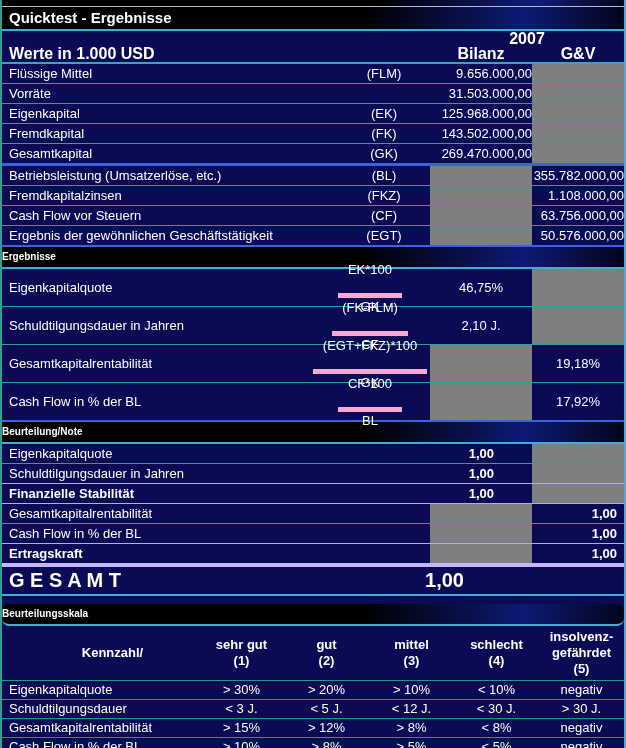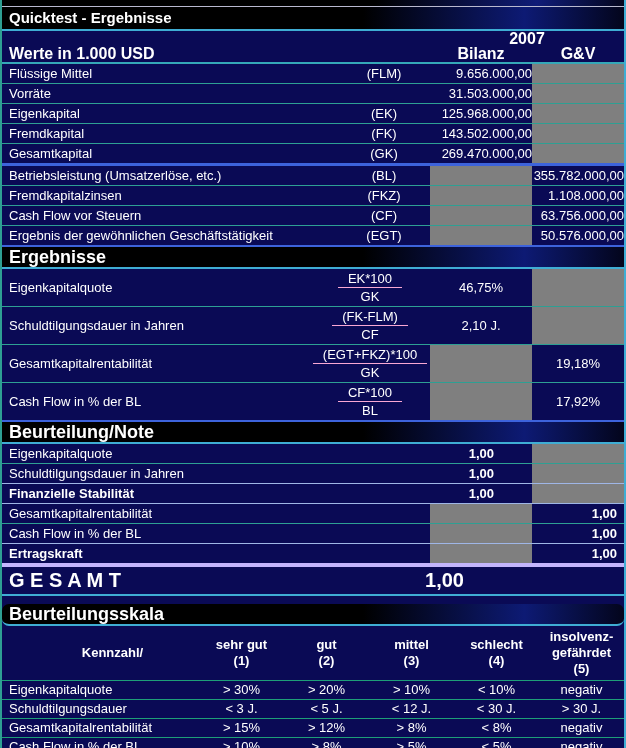--- a/index.html
+++ b/index.html
@@ -6,21 +6,21 @@
   .app{
     width:626px;height:748px;box-sizing:border-box;overflow:hidden;
     background:#0A0A55;color:#FFFFFF;
     font-family:"Liberation Sans","DejaVu Sans",sans-serif;
     border-left:2px solid #2E9F93;border-right:2px solid #3FADD4;
   }
   .topstrip{height:6px;background:linear-gradient(90deg,#000 0%,#000 60%,#101c78 86%,#04061e 100%);border-bottom:1px solid #b9b9cf;}
   .titlebar{height:22px;line-height:22px;padding-left:7px;font-size:15px;font-weight:bold;
     background:linear-gradient(90deg,#000 0%,#000 58%,#0d1a74 84%,#03051c 100%);
     border-bottom:2px solid #3FADD4;}
-  .section-bar{height:20px;line-height:20px;padding-left:7px;font-size:18px;font-weight:bold;
+  .section-bar{height:20px;line-height:20px;font-size:10px;font-weight:bold;
     background:linear-gradient(90deg,#000 0%,#000 58%,#0d1a74 84%,#03051c 100%);
     border-top:2px solid #3D63DC;border-bottom:2px solid #3FADD4;}
   .section-bar.no-top{border-top:none;border-radius:7px;}
   .hdr{border-bottom:2px solid #35A8B8;padding-top:1px;}
   .hdr-row{display:flex;font-size:16px;font-weight:bold;}
   .hdr-row.year{height:14px;line-height:14px;}
   .hdr-row.cols{height:16px;line-height:16px;}
   .hdr-spacer{flex:1;}
   .hdr-year{width:194px;text-align:center;}
   .row{display:flex;height:19px;line-height:19px;font-size:13px;border-top:1px solid #2E9F93;}
@@ -32,21 +32,21 @@
   .cell-bilanz{width:102px;text-align:right;white-space:nowrap;overflow:hidden;}
   .cell-gv{width:92px;text-align:right;white-space:nowrap;overflow:hidden;}
   .center{text-align:center;}
   .bold{font-weight:bold;}
   .pad-r{padding-right:38px;box-sizing:border-box;}
   .pad-r-sm{padding-right:7px;box-sizing:border-box;}
   .gray{background:#7F7F7F;align-self:stretch;}
   .erow{display:flex;height:37px;align-items:center;font-size:13px;border-top:1px solid #2E9F93;}
   .erows .erow:first-child{border-top:none;}
   .cell-formula{width:120px;text-align:center;line-height:15px;}
-  .frac-top{display:inline-block;border-bottom:1px solid #f9a8d4;padding:0 10px 1px 10px;}
+  .frac-top{display:inline-block;border-bottom:5px solid #f9a8d4;padding:0 10px 16px 10px;}
   .frac-bottom{padding-top:1px;}
   .gesamt{display:flex;align-items:center;height:27px;border-top:4px solid #c4b5fd;border-bottom:2px solid #3FADD4;}
   .gesamt-label{flex:1;padding-left:7px;font-size:20px;font-weight:bold;white-space:nowrap;}
   .gesamt-value{width:120px;text-align:right;font-size:20px;font-weight:bold;}
   .gesamt-spacer{width:160px;}
   .gap{height:8px;}
   .skala-header{display:flex;align-items:center;min-height:50px;font-size:13px;font-weight:bold;border-bottom:1px solid #1E9E78;padding:2px 0;}
   .sk-label-hdr{flex:1;text-align:center;line-height:16px;padding-left:24px;}
   .sk-col{width:85px;text-align:center;line-height:16px;}
   .sk-row{display:flex;height:18px;line-height:18px;font-size:13px;border-top:1px solid #1E9E78;}

